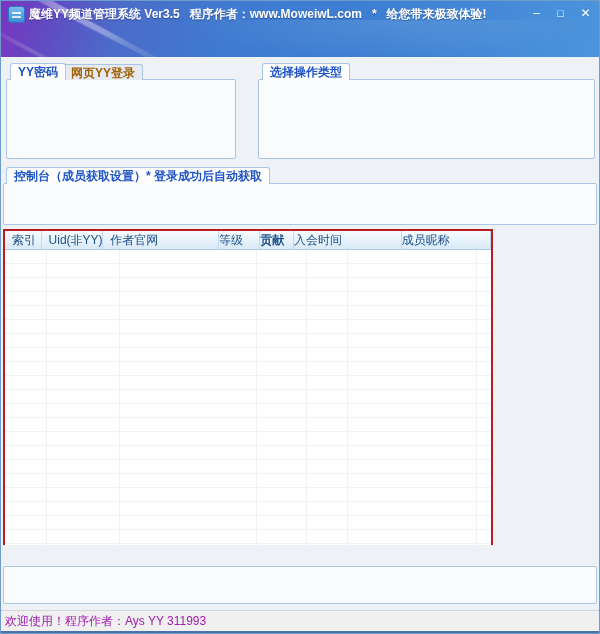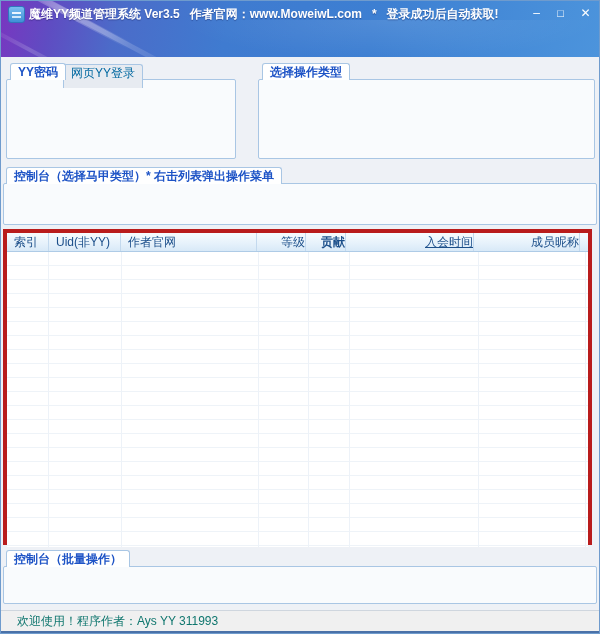--- a/index.html
+++ b/index.html
@@ -45,21 +45,21 @@
   .win-btn.max { left:551px; font-size:11px; }
   .win-btn.close { left:576px; font-weight:bold; }
   
   .tab {
     position:absolute; height:17px; line-height:16px; padding:0 7px;
     background:#fff; border:1px solid #a9c6e4; border-bottom:none;
     border-radius:3px 3px 0 0; font-size:12px; color:#1d53c6; font-weight:bold;
     z-index:3;
   }
   .tab.inactive {
-    background:#e7ebf1; color:#0369a1; font-weight:normal; height:24px; z-index:2;
+    background:#e7ebf1; color:#a16207; font-weight:bold; height:16px; z-index:2;
   }
   .groupbox {
     position:absolute; background:#f9fbfd;
     border:1px solid #a9c6e4; border-radius:2px; z-index:1;
   }
   .lbl { position:absolute; font-size:12px; color:#111; white-space:nowrap; }
   .txt {
     position:absolute; background:#fff; border:1px solid #89aed6;
     font-size:12px; color:#000; padding:0 3px; outline:none;
   }
@@ -88,66 +88,66 @@
   .vsep {
     position:absolute; width:3px; background:#e4eef7;
     border-left:1px solid #aac4de; border-right:1px solid #fff;
   }
   
   .captcha {
     position:absolute; background:#fff; border:1px solid #6e6e6e;
   }
   
   .table {
-    position:absolute; left:3px; top:229px; width:589px; height:316px;
-    border:4px solid #b91c1c; background:#fff;
+    position:absolute; left:3px; top:229px; width:490px; height:316px;
+    border:2px solid #b91c1c; background:#fff;
   }
   .thead {
     display:flex; height:19px;
     background:linear-gradient(#f7fbfe,#e7f2fb 55%,#d8e9f7);
     border-bottom:1px solid #aecbe6;
   }
   .th {
     font-size:12px; color:#1c4f8a; line-height:18px;
     border-right:1px solid #c3d9ee; overflow:hidden; white-space:nowrap;
   }
   .th.left { text-align:left; padding-left:7px; }
-  .th.center { text-align:right; }
+  .th.center { text-align:left; }
   .c1{width:42px;} .c2{width:72px;} .c3{width:136px;} .c4{width:49px;}
-  .c5{width:40px;font-weight:bold;} .c6{width:128px;text-decoration:underline;} .c7{width:106px;} .c8{flex:1; border-right:none;}
+  .c5{width:40px;font-weight:bold;} .c6{width:128px;} .c7{width:106px;} .c8{flex:1; border-right:none;}
   .tbody {
     position:relative; height:295px;
     background:repeating-linear-gradient(to bottom,#ffffff 0px,#ffffff 13px,#eef3f8 13px,#eef3f8 14px);
   }
   .vline { position:absolute; top:0; bottom:0; width:1px; background:#edf2f8; }
   
   .statusbar {
     position:absolute; left:0; top:610px; width:600px; height:21px;
     background:#f0f0f0; border-top:1px solid #cfd6de;
-    font-size:12px; color:#0f766e; line-height:20px; padding-left:17px;
+    font-size:12px; color:#a21caf; line-height:20px; padding-left:5px;
   }
   .bottom-strip {
     position:absolute; left:0; top:631px; width:600px; height:3px;
     background:#4a71a8;
   }
   .caret-input { text-align:center; }
   input.num { text-align:center; }
 </style>
 </head>
 <body>
 
 <div class="window">
 
   <div class="header">
     <div class="streak s1"></div>
     <div class="streak s2"></div>
     <div class="streak s3"></div>
     <div class="header-wave"></div>
     <div class="app-icon"></div>
-    <div class="title-text">魔维YY频道管理系统 Ver3.5   作者官网：www.MoweiwL.com   *   登录成功后自动获取!</div>
+    <div class="title-text">魔维YY频道管理系统 Ver3.5   程序作者：www.MoweiwL.com   *   给您带来极致体验!</div>
     <div class="win-btn min">–</div>
     <div class="win-btn max">□</div>
     <div class="win-btn close">✕</div>
   </div>
 
   <div class="tab" style="left:10px; top:63px;">YY密码</div>
   <div class="tab inactive" style="left:63px; top:64px;">网页YY登录</div>
   <div class="groupbox" style="left:6px; top:79px; width:230px; height:80px;"></div>
 
   <div class="lbl" style="left:23px; top:92px;">YY帐号:</div>
@@ -165,21 +165,21 @@
   <div class="groupbox" style="left:258px; top:79px; width:337px; height:80px;"></div>
 
   <div class="combo" style="left:272px; top:89px; width:308px;">
     <div class="combo-text">* 登录成功后自动获取</div>
     <div class="combo-arrow">▼</div>
   </div>
   <div class="lbl" style="left:270px; top:116px;">请输入频道密码:</div>
   <input class="txt" style="top: 112px; width: 295px; height: 19px; left: 283px;" value="">
   <div class="lbl" style="left:272px; top:137px;">橙马:0 黄马:0 红马:0 蓝马:0 绿马:0</div>
 
-  <div class="tab" style="left:6px; top:167px;">控制台（选择马甲类型）* 右击列表弹出操作菜单</div>
+  <div class="tab" style="left:6px; top:167px;">控制台（成员获取设置）* 登录成功后自动获取</div>
   <div class="groupbox" style="left:3px; top:183px; width:594px; height:42px;"></div>
 
   <div class="lbl" style="left:20px; top:196px;">选择马甲类型:</div>
   <div class="combo" style="left:95px; top:192px; width:95px;">
     <div class="combo-text">管理员(黄马)</div>
     <div class="combo-arrow">▼</div>
   </div>
   <div class="lbl" style="left:205px; top:196px;">筛选列表:</div>
   <div class="combo" style="left:254px; top:192px; width:87px;">
     <div class="combo-text">全部</div>
@@ -205,21 +205,20 @@
       <div class="vline" style="left:41px;"></div>
       <div class="vline" style="left:114px;"></div>
       <div class="vline" style="left:251px;"></div>
       <div class="vline" style="left:301px;"></div>
       <div class="vline" style="left:342px;"></div>
       <div class="vline" style="left:471px;"></div>
       <div class="vline" style="left:578px;"></div>
     </div>
   </div>
 
-  <div class="tab" style="left:6px; top:550px;">控制台（批量操作）</div>
   <div class="groupbox" style="left:3px; top:566px; width:594px; height:38px;"></div>
 
   <div class="lbl" style="left:20px; top:579px;">选择操作类型:</div>
   <div class="combo" style="left:95px; top:575px; width:113px;">
     <div class="combo-text">修改权限</div>
     <div class="combo-arrow">▼</div>
   </div>
   <div class="lbl" style="left:220px; top:579px;">线程数:</div>
   <input class="txt num" style="left: 264px; top: 575px; width: 44px; height: 19px;" value="10">
   <div class="lbl" style="left:316px; top:579px;">延迟(毫秒):</div>

